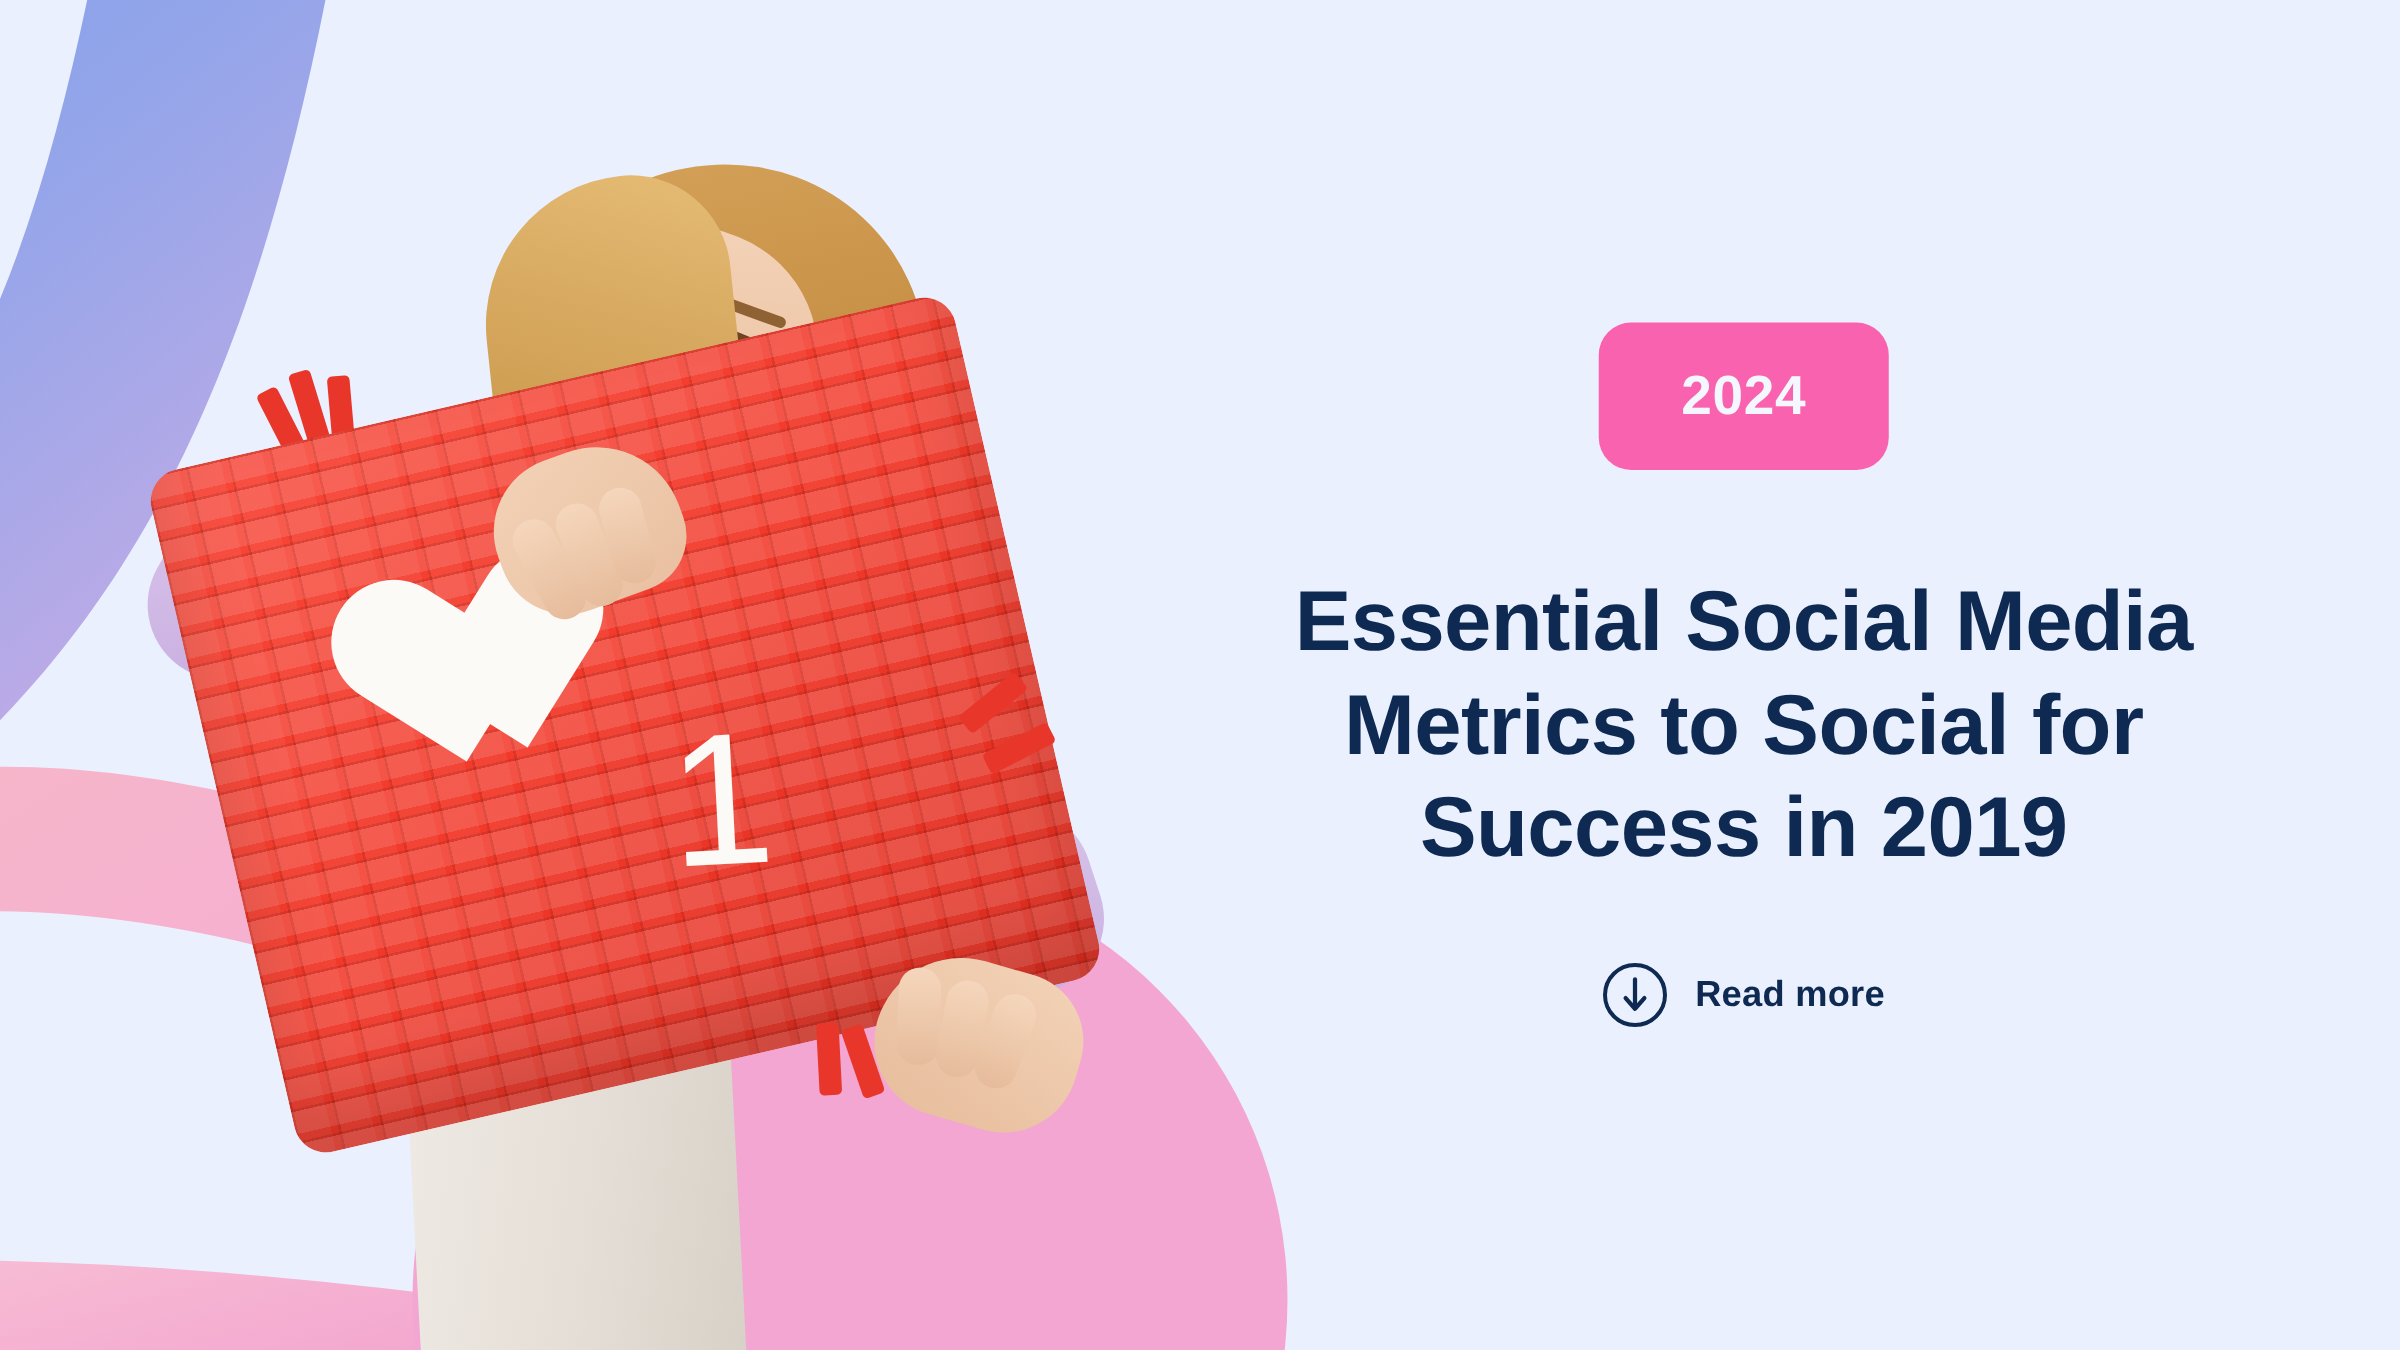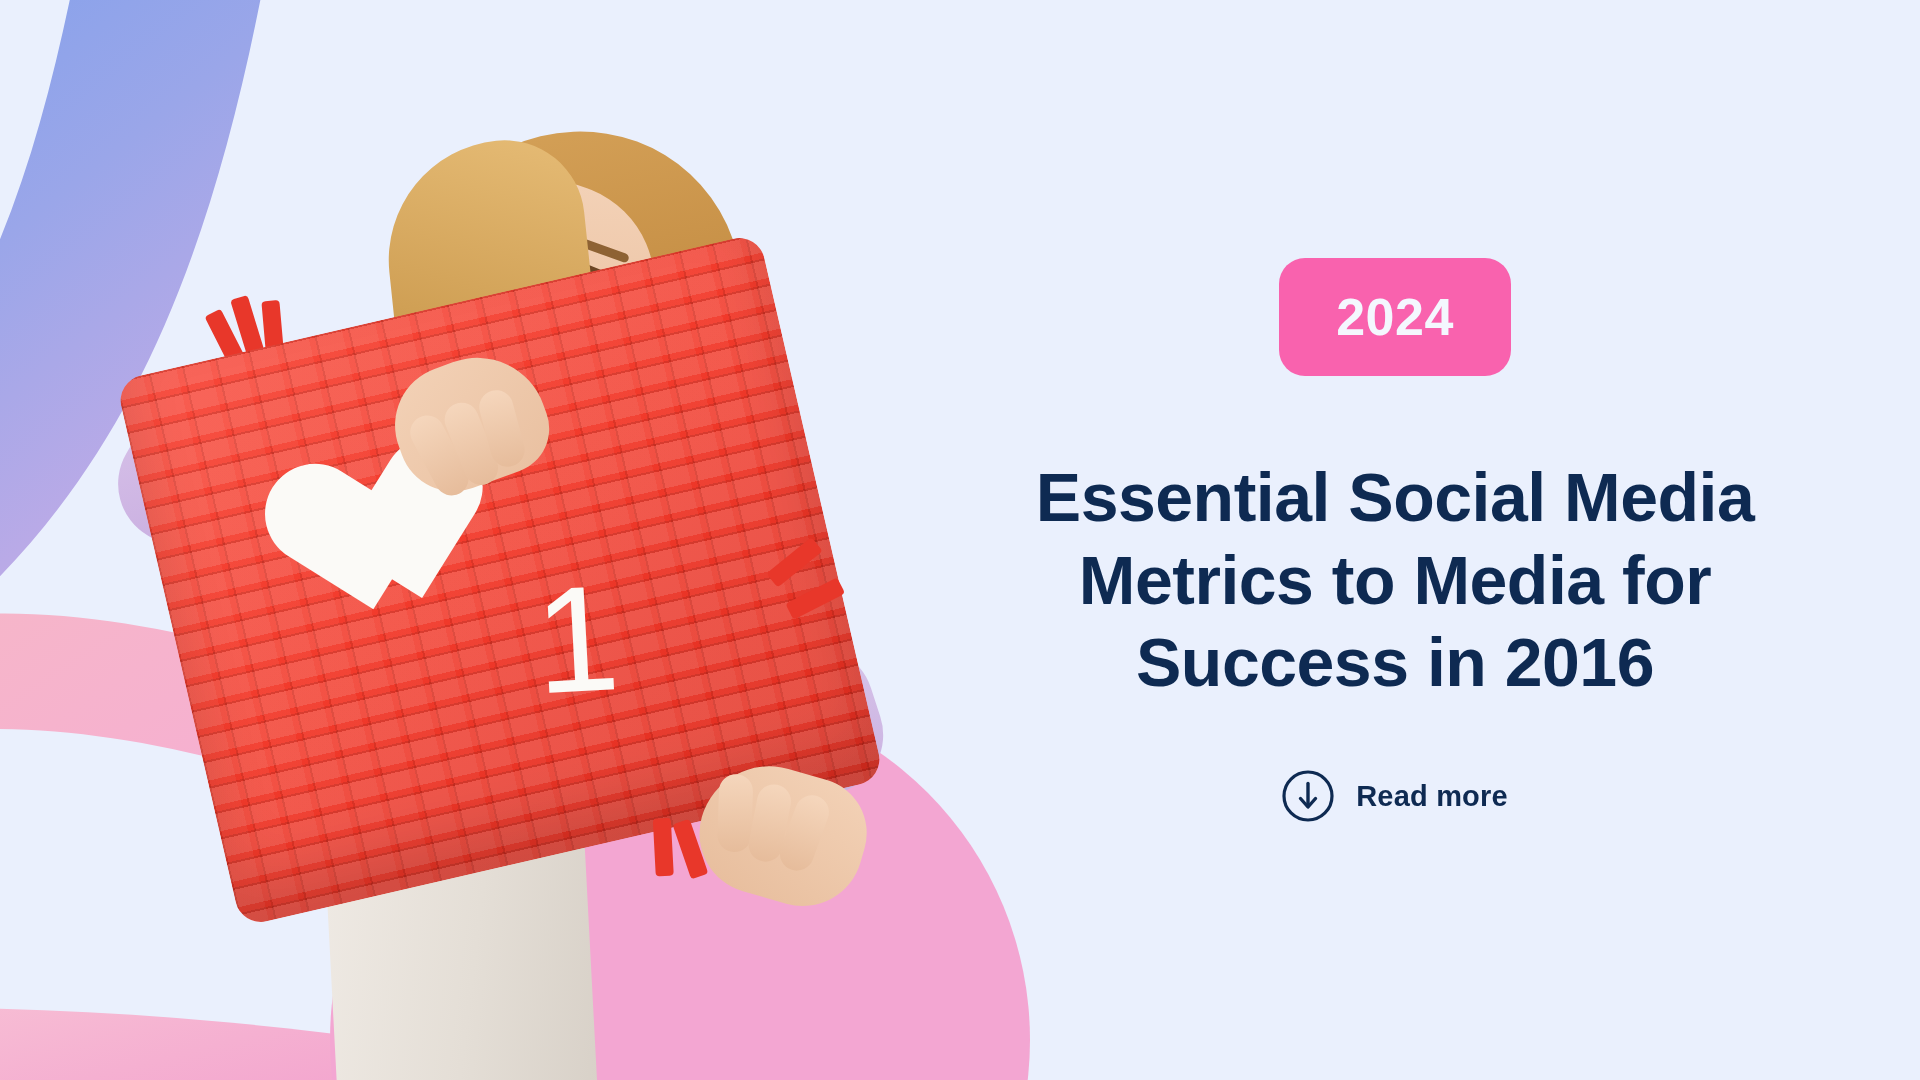--- a/index.html
+++ b/index.html
@@ -257,21 +257,21 @@
   .year-badge {
     display:inline-flex;
     align-items:center;
     justify-content:center;
     min-width:232px;
     height:118px;
     padding:0 34px;
     background:#F962AE;
     border-radius:26px;
     color:#F4F7FE;
-    font-size:52px;
+    font-size:44px;
     font-weight:bold;
     letter-spacing:.5px;
     margin-bottom:48px;
   }
 
   .headline {
     color:#0E2A52;
     font-size:68px;
     font-weight:bold;
     line-height:1.22;
@@ -379,22 +379,22 @@
       <div class="finger f3"></div>
     </div>
   </div>
 
   <div class="content">
 
     <div class="year-badge">2024</div>
 
     <h1 class="headline">
       <span class="ln">Essential Social Media</span>
-      <span class="ln">Metrics to Media for</span>
-      <span class="ln">Success in 2016</span>
+      <span class="ln">Metrics to Social for</span>
+      <span class="ln">Success in 2019</span>
     </h1>
 
     <a class="read-more" href="#">
       <span class="arrow-circle">
         <svg width="52" height="52" viewBox="0 0 52 52" fill="none">
           <circle cx="26" cy="26" r="24" stroke="#0E2A52" stroke-width="3.2"></circle>
           <path d="M26 13.5 V36" stroke="#0E2A52" stroke-width="3.4" stroke-linecap="round"></path>
           <path d="M18.5 28.5 L26 37 L33.5 28.5" stroke="#0E2A52" stroke-width="3.4" stroke-linecap="round" stroke-linejoin="round" fill="none"></path>
         </svg>
       </span>

